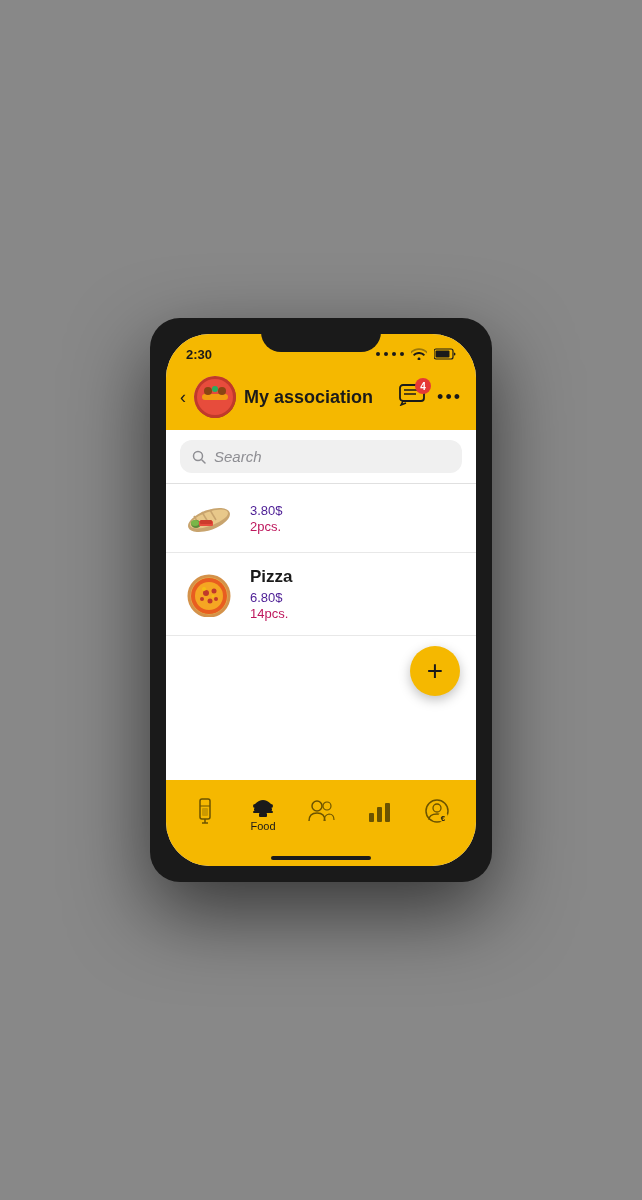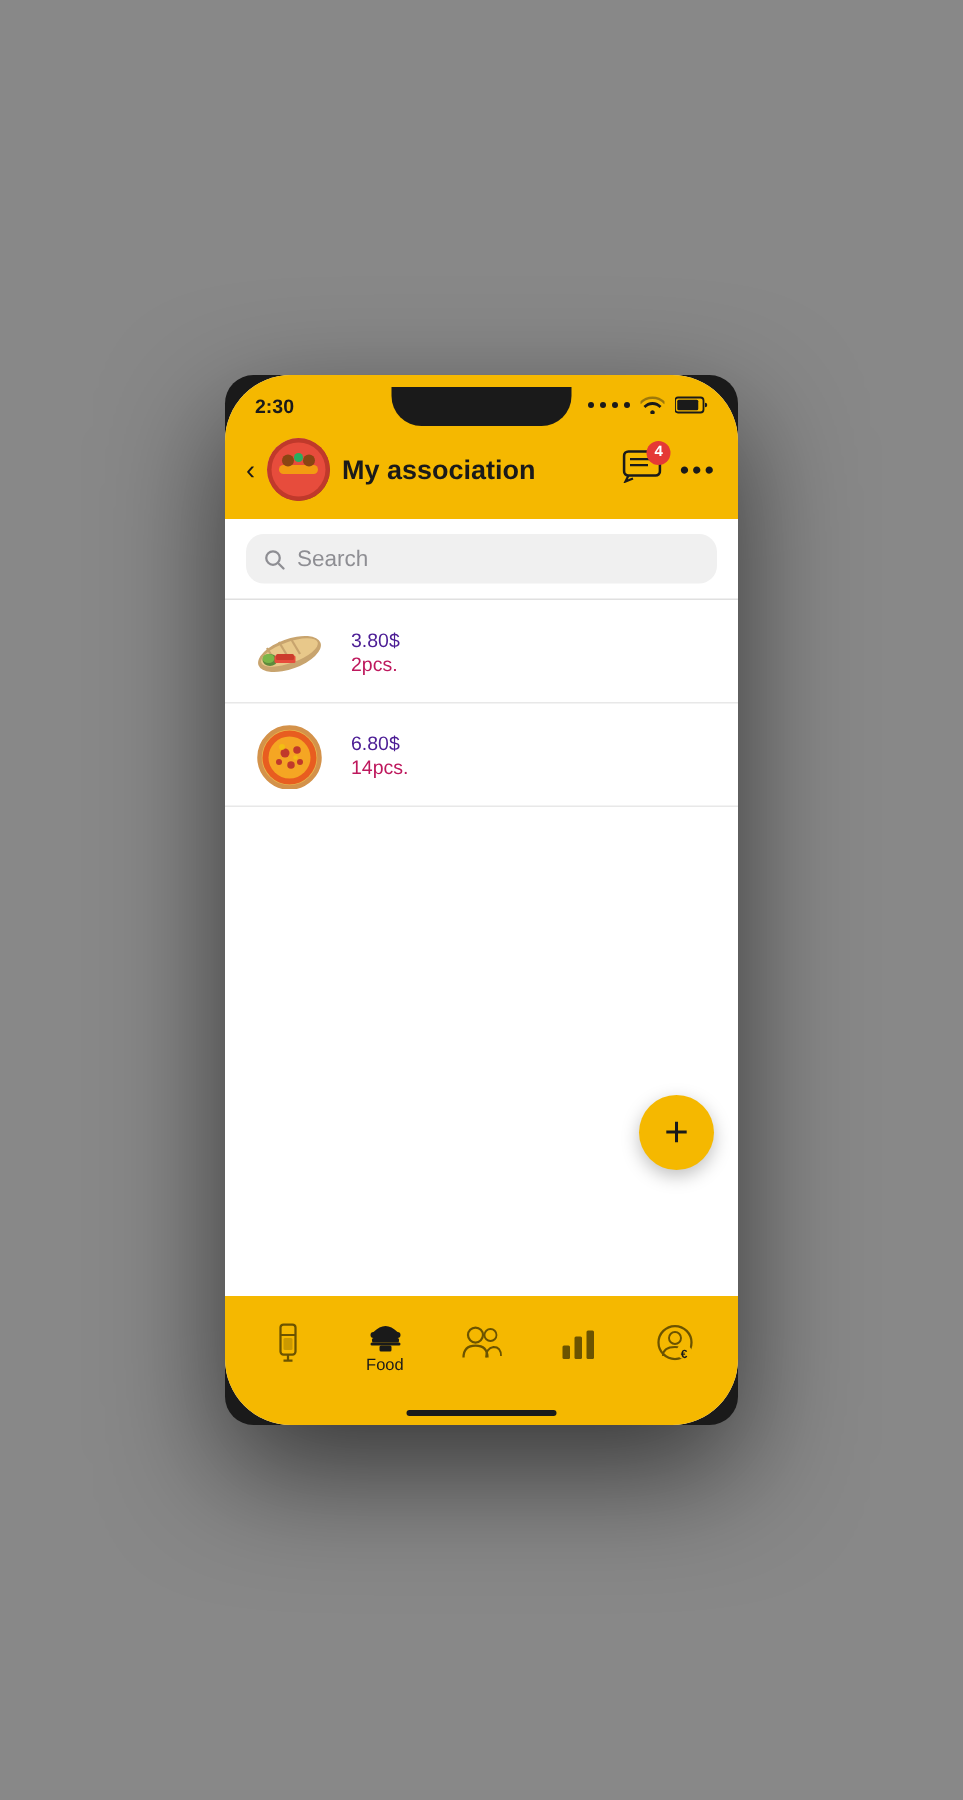--- a/index.html
+++ b/index.html
@@ -8,24 +8,24 @@
       background: #888;
       display: flex;
       justify-content: center;
       align-items: center;
       min-height: 100vh;
       font-family: -apple-system, BlinkMacSystemFont, 'Helvetica Neue', Arial, sans-serif;
     }
 
     .phone-shell {
       width: 342px;
-      height: 700px;
+      height: 564px;
       background: #1a1a1a;
-      border-radius: 19px;
-      padding: 0;
+      border-radius: 30px;
+      padding: 16px;
       position: relative;
       box-shadow: 0 30px 80px rgba(0,0,0,0.6);
     }
 
     .phone-screen {
       width: 100%;
       height: 100%;
       background: #f2f2f7;
       border-radius: 44px;
       overflow: hidden;
@@ -163,20 +163,21 @@
       border-radius: 12px;
       padding: 8px 12px;
       display: flex;
       align-items: center;
       gap: 8px;
     }
 
     .search-input-display {
       color: #8e8e93;
       font-size: 15px;
+      font-style: italic;
     }
 
     
     .items-list {
       flex: 1;
       background: #fff;
       margin-top: 0;
       overflow-y: auto;
     }
 
@@ -370,20 +371,21 @@
               <circle cx="18" cy="28" r="2" fill="#c0392b"></circle>
               <circle cx="32" cy="28" r="2" fill="#c0392b"></circle>
 
               <circle cx="20" cy="18" r="2" fill="#f1c40f" opacity="0.8"></circle>
               <circle cx="29" cy="25" r="1.5" fill="#f1c40f" opacity="0.8"></circle>
 
               <circle cx="25" cy="25" r="20" fill="none" stroke="#d4924a" stroke-width="3"></circle>
             </svg>
           </div>
           <div class="item-info">
+            <div class="item-name">Pizza</div>
             <div class="item-price">6.80$</div>
             <div class="item-qty">14pcs.</div>
           </div>
         </div>
 
       </div>
 
     </div>
 
     <div style="position: relative; height: 0; overflow: visible; z-index: 10;">

